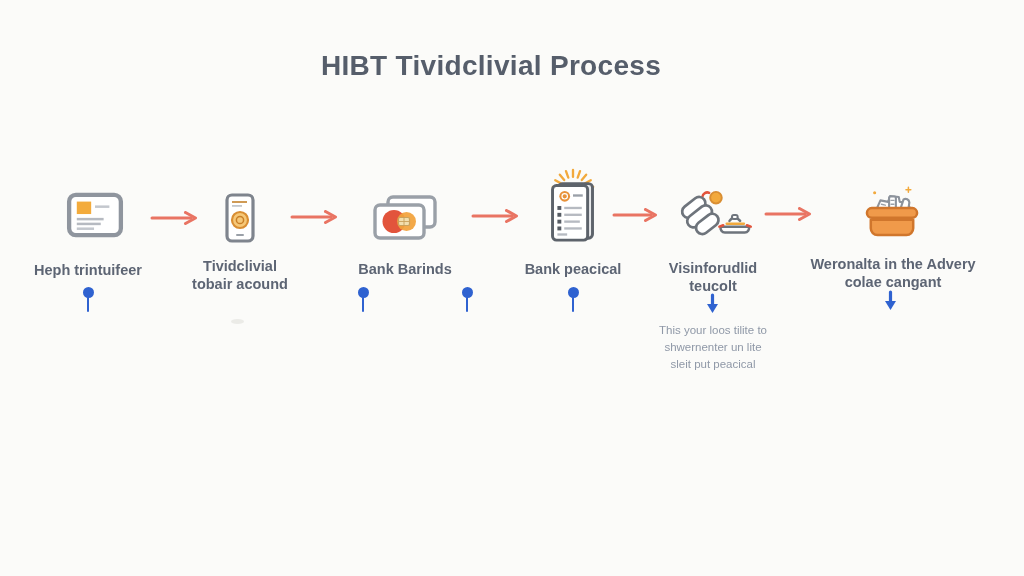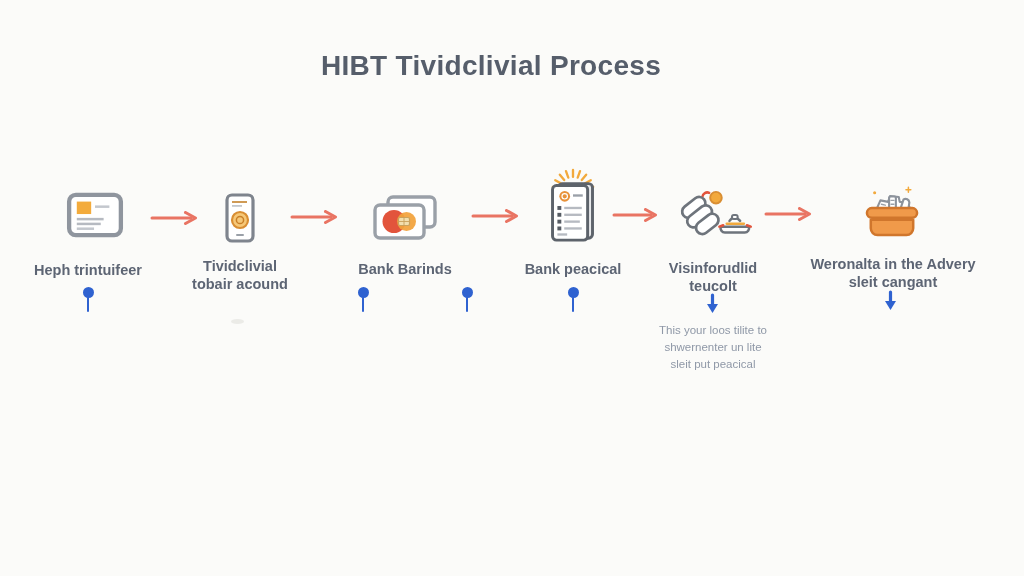--- a/index.html
+++ b/index.html
@@ -175,21 +175,21 @@
         <rect x="28" y="13" width="7" height="13" rx="1.5"></rect>
         <path d="M43 16 a4 4 0 0 1 6 3 l-1 7 -8 -1 z"></path>
       </g>
       <path d="M20 21 l4 1 M30 17 h3 M30 21 h3" stroke="#9aa0a8" stroke-width="1.4" stroke-linecap="round"></path>
       <rect x="5" y="25" width="52" height="10" rx="5" fill="#f09a4a" stroke="#d0762c" stroke-width="2.6"></rect>
       <path d="M9 37 h44 v9 a7 7 0 0 1 -7 7 h-30 a7 7 0 0 1 -7 -7 z" fill="#f09a4a" stroke="#d0762c" stroke-width="2.6" stroke-linejoin="round"></path>
     </svg>
   </div>
   <div class="step-label" style="left:808px;top:256px;">
     <div>Weronalta in the Advery</div>
-    <div>sleit cangant</div>
+    <div>colae cangant</div>
   </div>
 
   <div class="pin" style="left:82px;top:287px;">
     <div class="pin-head"></div>
       <div class="pin-stem"></div>
   </div>
   <div class="pin" style="left:357px;top:287px;">
     <div class="pin-head"></div>
       <div class="pin-stem"></div>
   </div>

